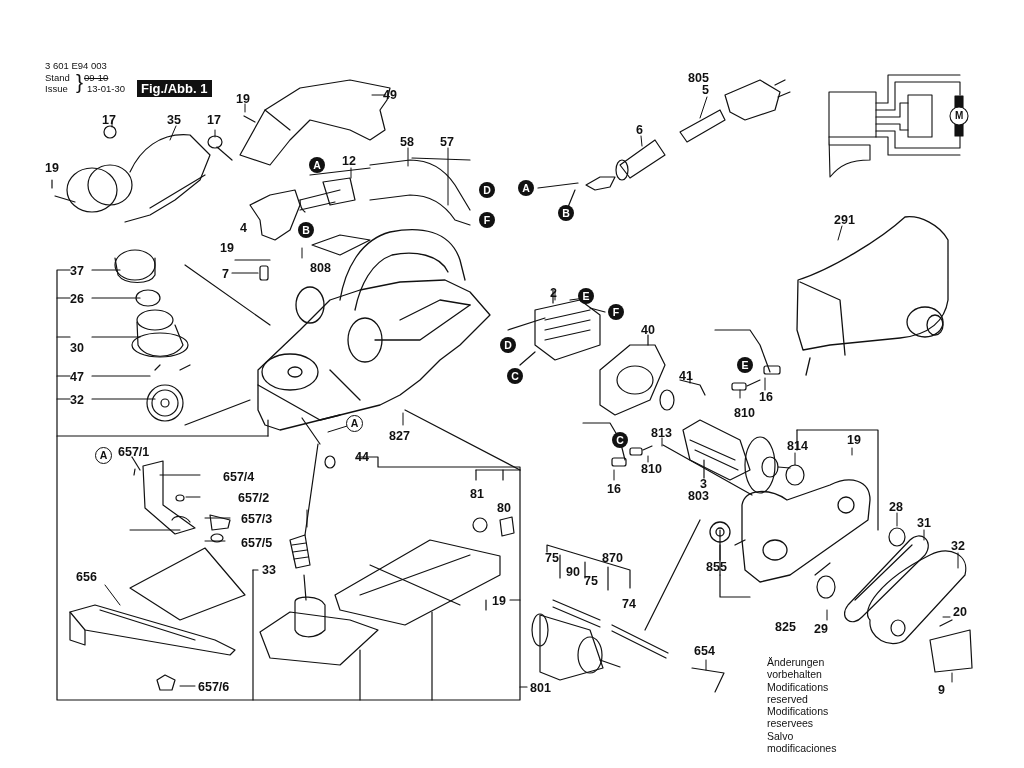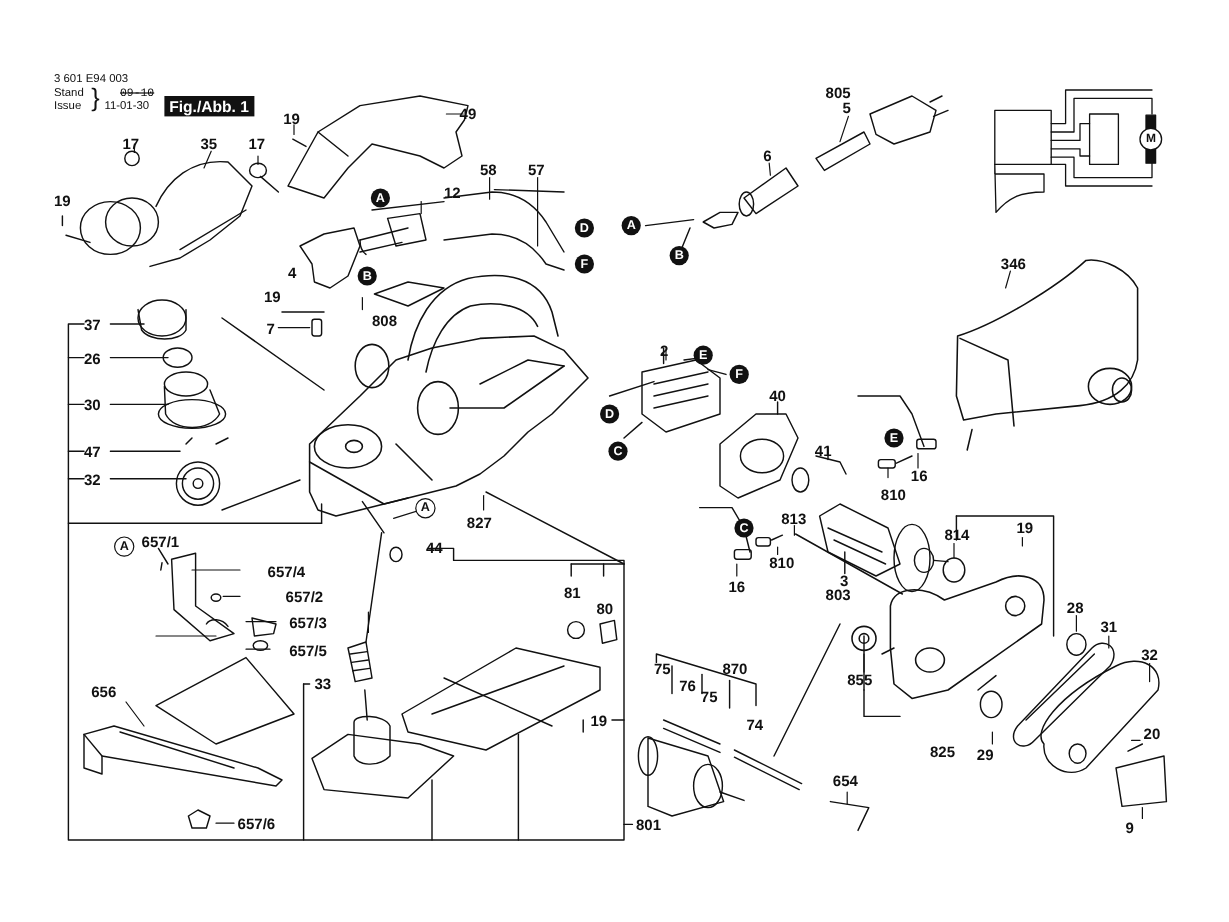--- a/index.html
+++ b/index.html
@@ -302,24 +302,30 @@
       <line x1="205" y1="541" x2="225" y2="541"></line>
       <line x1="105" y1="585" x2="120" y2="605"></line>
       <line x1="195" y1="686" x2="180" y2="686"></line>
     </g>
   </svg>
 
   <div class="hdr" style="left:45px;top:61px;">3 601 E94 003</div>
   <div class="hdr" style="left:45px;top:73px;">Stand</div>
   <div class="hdr" style="left:45px;top:84px;">Issue</div>
   <div class="hdr" style="left:76px;top:70px;font-size:21px;font-weight:normal;">}</div>
-  <div class="hdr strike" style="left:100px;top:73px;font-family:Liberation Mono, monospace;">09-10</div>
-  <div class="hdr" style="left:87px;top:84px;">11-01-30</div>
+  <div class="hdr strike" style="left:84px;top:73px;">09-10</div>
+  <div class="hdr" style="left:87px;top:84px;">13-01-30</div>
   <div class="figbox">Fig./Abb. 1</div>
 
+  <div class="note">
+    <div>Änderungen vorbehalten</div>
+    <div>Modifications reserved</div>
+    <div>Modifications reservees</div>
+    <div>Salvo modificaciones</div>
+  </div>
 
   <div class="lbl" style="left:955px;top:111px;font-size:10px;">M</div>
 
   <div class="circ" style="left:309px;top:157px;">A</div>
   <div class="circ" style="left:298px;top:222px;">B</div>
   <div class="circ" style="left:479px;top:182px;">D</div>
   <div class="circ" style="left:479px;top:212px;">F</div>
   <div class="circ" style="left:518px;top:180px;">A</div>
   <div class="circ" style="left:558px;top:205px;">B</div>
   <div class="circ" style="left:578px;top:288px;">E</div>
@@ -332,34 +338,34 @@
   <div class="circ open" style="left:95px;top:447px;">A</div>
 
   <div class="lbl" style="left:102px;top:114px;">17</div>
   <div class="lbl" style="left:167px;top:114px;">35</div>
   <div class="lbl" style="left:207px;top:114px;">17</div>
   <div class="lbl" style="left:45px;top:162px;">19</div>
   <div class="lbl" style="left:236px;top:93px;">19</div>
   <div class="lbl" style="left:383px;top:89px;">49</div>
   <div class="lbl" style="left:400px;top:136px;">58</div>
   <div class="lbl" style="left:440px;top:136px;">57</div>
-  <div class="lbl" style="left:342px;top:155px;margin-left:28px;">12</div>
+  <div class="lbl" style="left:342px;top:155px;">12</div>
   <div class="lbl" style="left:240px;top:222px;">4</div>
   <div class="lbl" style="left:220px;top:242px;">19</div>
   <div class="lbl" style="left:222px;top:268px;">7</div>
   <div class="lbl" style="left:310px;top:262px;">808</div>
 
   <div class="lbl" style="left:688px;top:72px;">805</div>
   <div class="lbl" style="left:702px;top:84px;">5</div>
   <div class="lbl" style="left:636px;top:124px;">6</div>
-  <div class="lbl" style="left:834px;top:214px;">346</div>
+  <div class="lbl" style="left:834px;top:214px;">291</div>
 
   <div class="lbl" style="left:70px;top:265px;">37</div>
   <div class="lbl" style="left:70px;top:293px;">26</div>
-  <div class="lbl" style="left:70px;top:332px;">30</div>
+  <div class="lbl" style="left:70px;top:342px;">30</div>
   <div class="lbl" style="left:70px;top:371px;">47</div>
   <div class="lbl" style="left:70px;top:394px;">32</div>
 
   <div class="lbl" style="left:550px;top:287px;">2</div>
   <div class="lbl" style="left:641px;top:324px;">40</div>
   <div class="lbl" style="left:679px;top:370px;">41</div>
   <div class="lbl" style="left:759px;top:391px;">16</div>
   <div class="lbl" style="left:734px;top:407px;">810</div>
   <div class="lbl" style="left:389px;top:430px;">827</div>
   <div class="lbl" style="left:651px;top:427px;">813</div>
@@ -387,18 +393,18 @@
   <div class="lbl" style="left:198px;top:681px;">657/6</div>
   <div class="lbl" style="left:262px;top:564px;">33</div>
 
   <div class="lbl" style="left:355px;top:451px;">44</div>
   <div class="lbl" style="left:470px;top:488px;">81</div>
   <div class="lbl" style="left:497px;top:502px;">80</div>
   <div class="lbl" style="left:492px;top:595px;">19</div>
   <div class="lbl" style="left:530px;top:682px;">801</div>
 
   <div class="lbl" style="left:545px;top:552px;">75</div>
-  <div class="lbl" style="left:566px;top:566px;">76</div>
+  <div class="lbl" style="left:566px;top:566px;">90</div>
   <div class="lbl" style="left:584px;top:575px;">75</div>
   <div class="lbl" style="left:602px;top:552px;">870</div>
   <div class="lbl" style="left:622px;top:598px;">74</div>
   <div class="lbl" style="left:694px;top:645px;">654</div>
 </div>
 
 </body></html>

